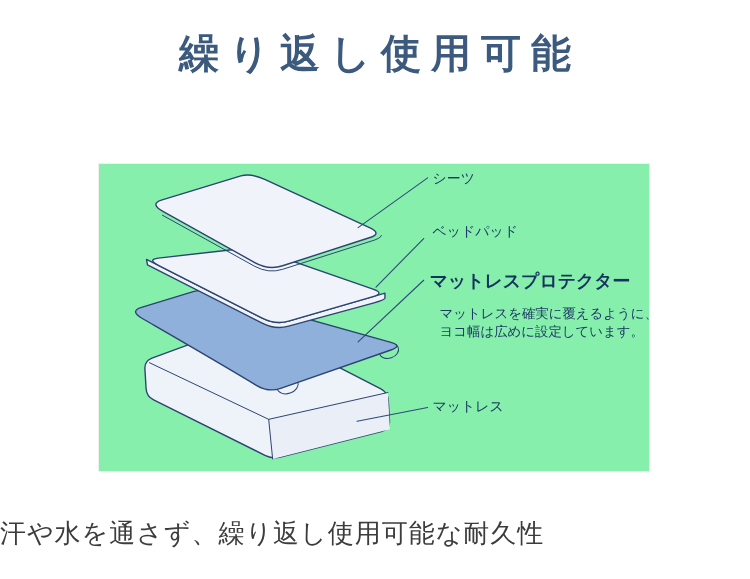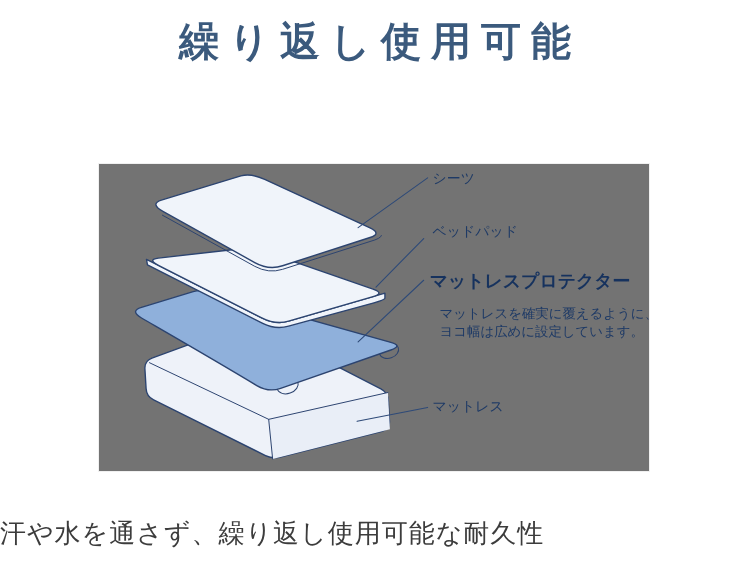--- a/index.html
+++ b/index.html
@@ -1,29 +1,29 @@
 <!DOCTYPE html>
 <html><head>
 <meta charset="utf-8">
 <style>
   html,body{margin:0;padding:0;}
   body{
     width:750px;height:579px;position:relative;background:#ffffff;
     font-family:"Liberation Sans","DejaVu Sans",sans-serif;overflow:hidden;
   }
   .page-title{
-    position:absolute;top:14px;left:0;right:0;margin:4px;
+    position:absolute;top:14px;left:0;right:0;margin:16px;
     text-align:center;
     font-family:"Liberation Serif","DejaVu Serif",serif;
     font-weight:600;font-size:40px;line-height:1.2;
     color:#3b5a7d;letter-spacing:10px;text-indent:10px;
   }
   .diagram-panel{
     position:absolute;left:98px;top:163px;width:550px;height:307px;
-    border:1px solid #f0f0f0;background:#737373;
+    border:1px solid #f0f0f0;background:#86efac;
   }
   .diagram-panel svg{display:block;width:100%;height:100%;}
   .outline{stroke:#2c4470;stroke-width:1.4;stroke-linejoin:round;stroke-linecap:round;}
   .thin{stroke:#2c4470;stroke-width:1;stroke-linejoin:round;stroke-linecap:round;fill:none;}
   .leader{stroke:#2e4a78;stroke-width:1.1;stroke-linecap:round;}
   text.lbl{font-family:"Liberation Sans","DejaVu Sans",sans-serif;font-size:14px;fill:#1e3a66;}
   text.lbl-bold{font-family:"Liberation Sans","DejaVu Sans",sans-serif;font-size:18px;font-weight:700;fill:#16325e;}
   text.note{font-family:"Liberation Sans","DejaVu Sans",sans-serif;font-size:13.5px;fill:#1e3a66;}
   .footer-text{
     position:absolute;top:516px;left:0;right:0;margin:0;

